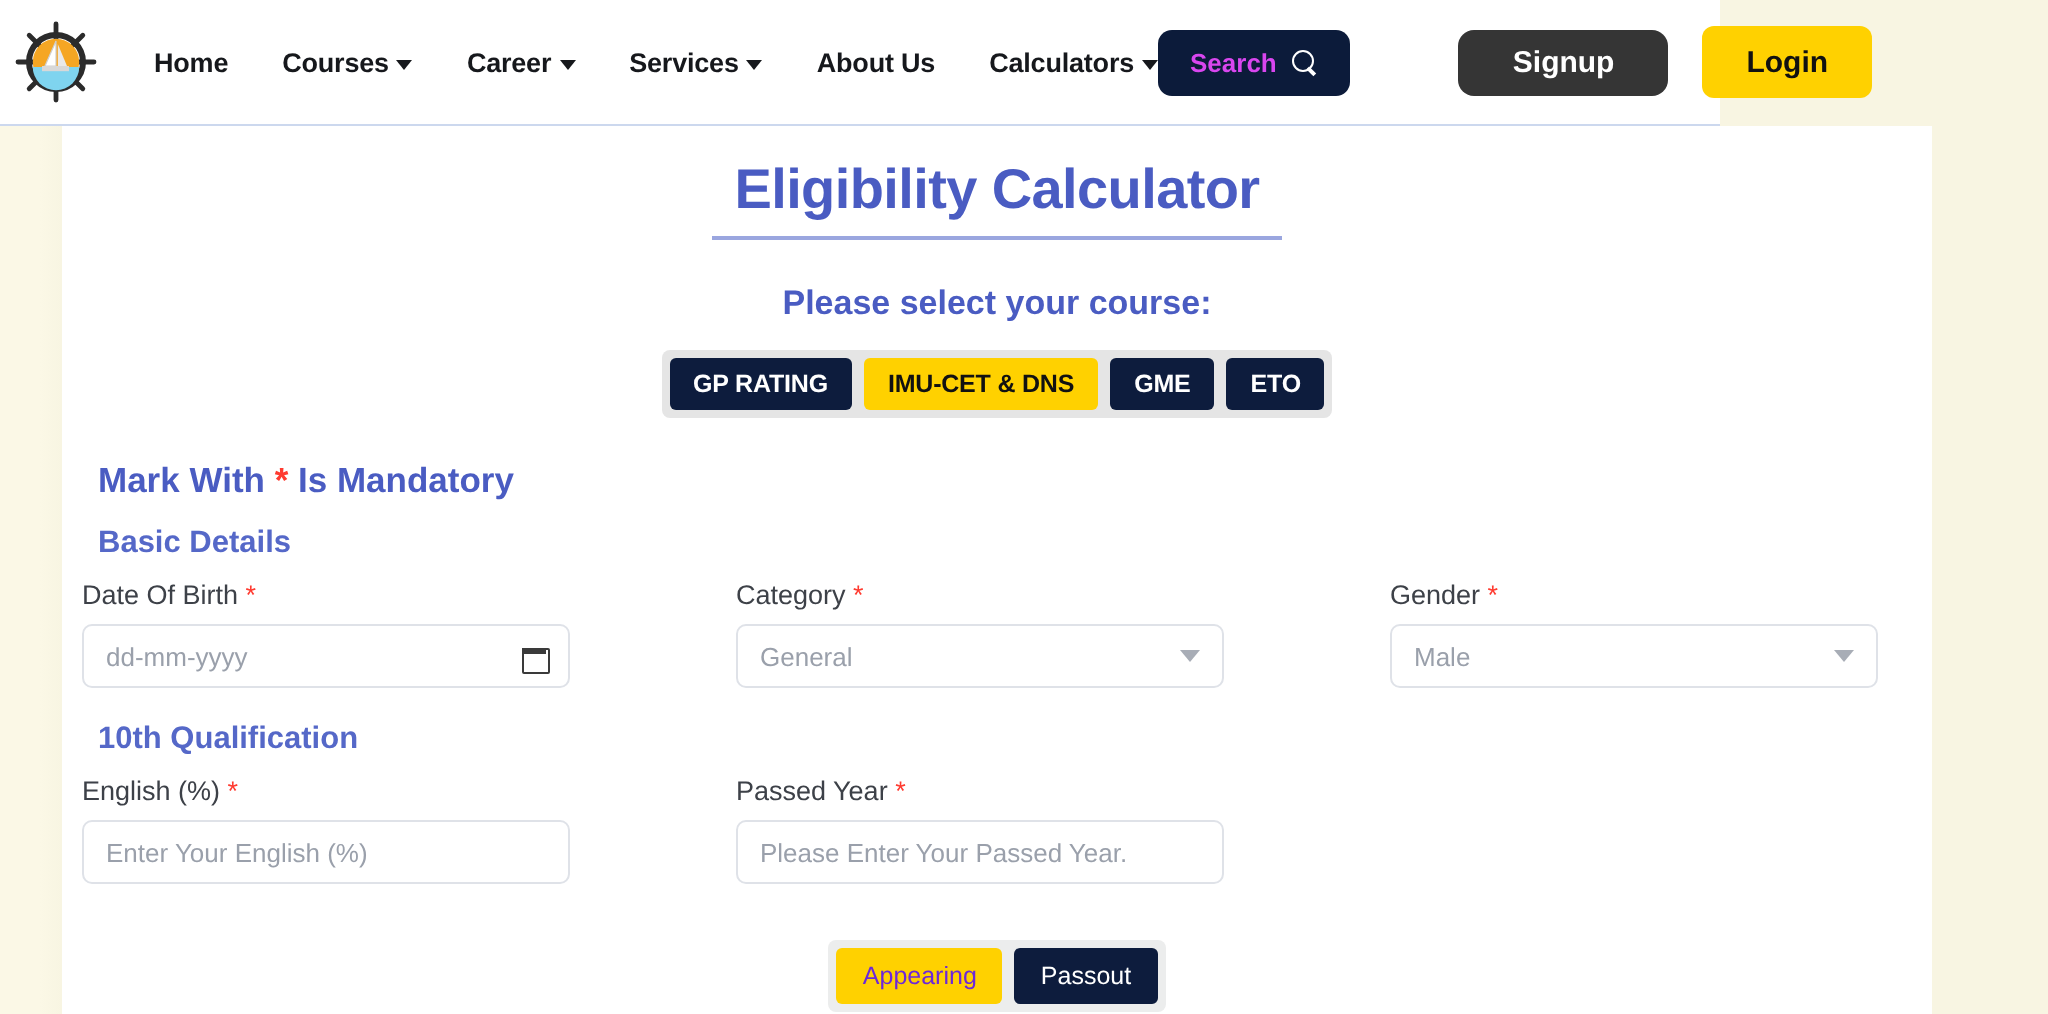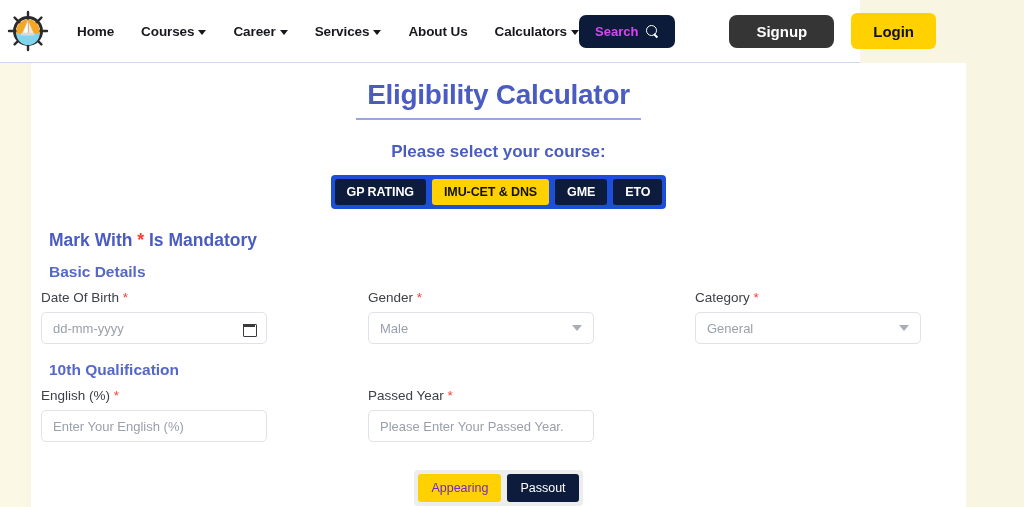--- a/index.html
+++ b/index.html
@@ -186,21 +186,21 @@
     color: #4a5cc2;
     margin-top: 22px;
   }
 
   .course-tabs-wrap {
     display: flex;
     justify-content: center;
     margin-top: 13px;
   }
   .course-tabs {
-    background: #1d4ed8;
+    background: #e5e5e5;
     border-radius: 4px;
     padding: 4px 4px;
     display: flex;
     gap: 6px;
   }
   .course-tab {
     background: #0d1c3d;
     color: #ffffff;
     font-size: 12.5px;
     font-weight: bold;
@@ -244,21 +244,21 @@
   }
   .field:last-child { margin-right: 0; }
 
   .field-label {
     font-size: 13.5px;
     color: #3d4148;
     margin-bottom: 7px;
   }
 
   .ctrl {
-    width: 226px;
+    width: 244px;
     height: 32px;
     border: 1px solid #dfe2e8;
     border-radius: 5px;
     background: #ffffff;
     display: flex;
     align-items: center;
     padding: 0 11px;
     font-size: 13px;
     color: #9aa0ab;
     font-family: inherit;
@@ -428,36 +428,36 @@
           <span class="ast">*</span>
         </div>
         <div class="ctrl">
           <span class="val">dd-mm-yyyy</span>
           <i class="cal-icon"></i>
         </div>
       </div>
 
       <div class="field">
         <div class="field-label">
+          <span>Category</span>
+          <span class="ast">*</span>
+        </div>
+        <div class="ctrl select">
+          <span class="val">General</span>
+          <i class="chev"></i>
+        </div>
+      </div>
+
+      <div class="field">
+        <div class="field-label">
           <span>Gender</span>
           <span class="ast">*</span>
         </div>
         <div class="ctrl select">
           <span class="val">Male</span>
-          <i class="chev"></i>
-        </div>
-      </div>
-
-      <div class="field">
-        <div class="field-label">
-          <span>Category</span>
-          <span class="ast">*</span>
-        </div>
-        <div class="ctrl select">
-          <span class="val">General</span>
           <i class="chev"></i>
         </div>
       </div>
 
     </div>
 
     <h3 class="section-title second">10th Qualification</h3>
 
     <div class="field-row">
 

